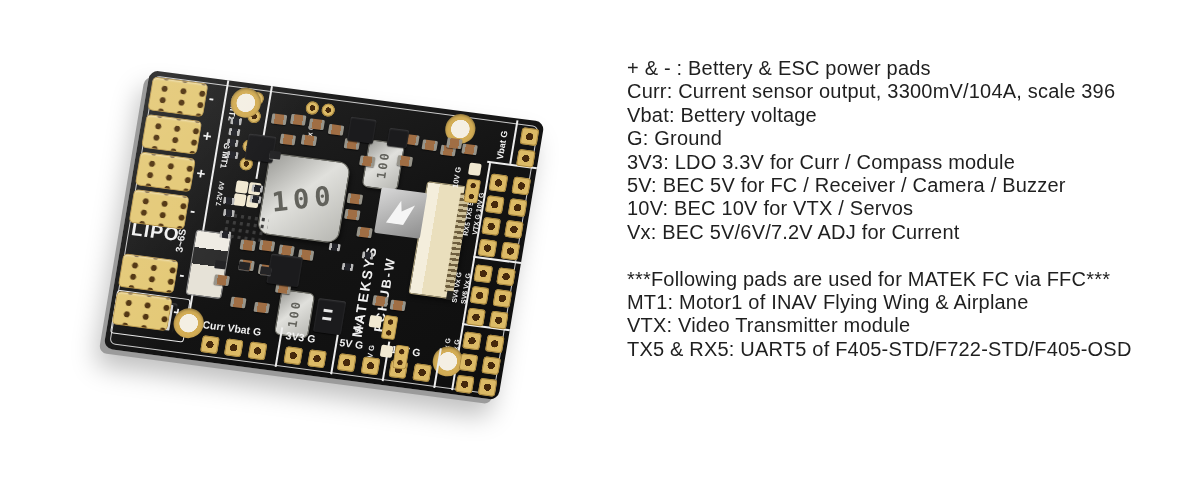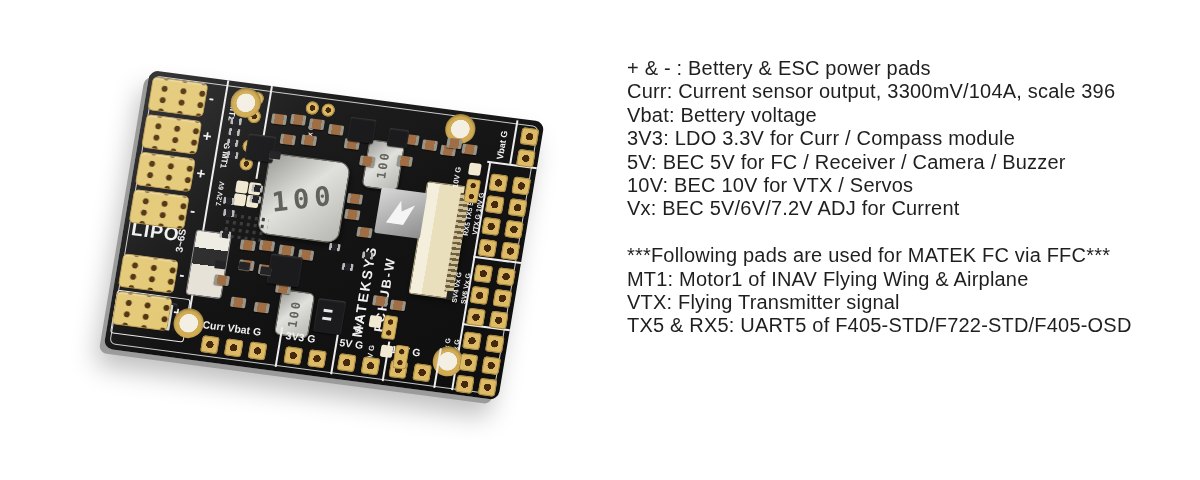--- a/index.html
+++ b/index.html
@@ -274,23 +274,24 @@
       <div class="sot" style="left: 142px; top: 180px;"></div>
       <div class="sot" style="left: 96px; top: 180px;"></div>
       <div class="sot" style="left: 132px; top: 64px;"></div>
       <div class="sheen"></div>
   </div>
 
   <div class="notes">
     <div class="ln">+ &amp; - : Bettery &amp; ESC power pads</div>
     <div class="ln">Curr: Current sensor output, 3300mV/104A, scale 396</div>
     <div class="ln">Vbat: Bettery voltage</div>
+    <div class="ln">G: Ground</div>
     <div class="ln">3V3: LDO 3.3V for Curr / Compass module</div>
     <div class="ln">5V: BEC 5V for FC / Receiver / Camera / Buzzer</div>
     <div class="ln">10V: BEC 10V for VTX / Servos</div>
     <div class="ln">Vx: BEC 5V/6V/7.2V ADJ for Current</div>
     <div class="spacer"></div>
     <div class="ln">***Following pads are used for MATEK FC via FFC***</div>
     <div class="ln">MT1: Motor1 of INAV Flying Wing &amp; Airplane</div>
-    <div class="ln">VTX: Flying Transmitter signal</div>
+    <div class="ln">VTX: Video Transmitter module</div>
     <div class="ln">TX5 &amp; RX5: UART5 of F405-STD/F722-STD/F405-OSD</div>
   </div>
 </div>
 
 </body></html>

